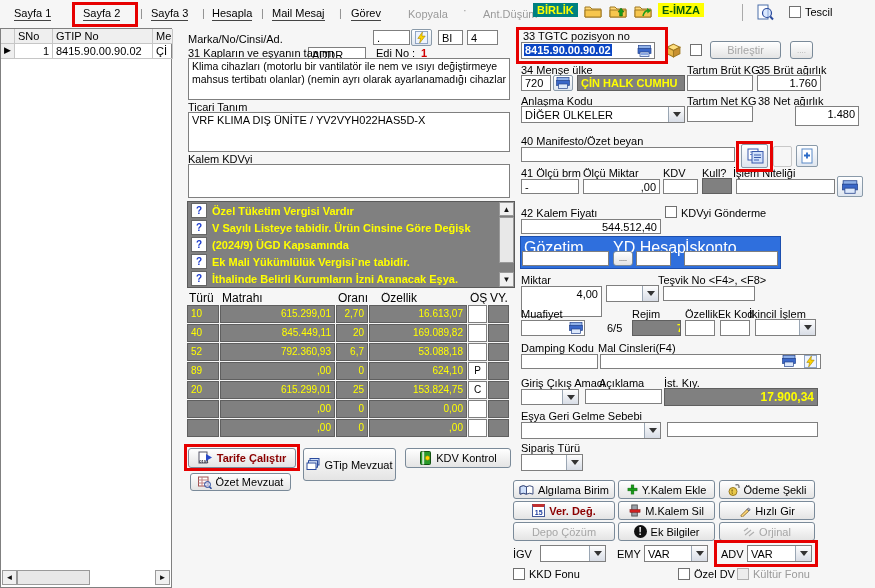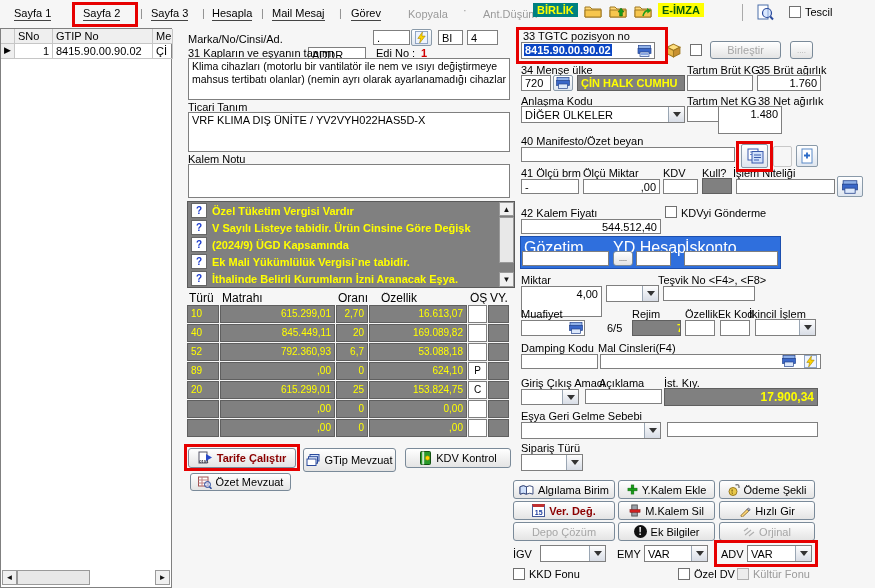--- a/index.html
+++ b/index.html
@@ -158,21 +158,21 @@
 
   <span class="lbl" style="left:188px;top:47px;">31 Kapların ve eşyanın tanımı</span>
   <span class="lbl" style="left:376px;top:47px;">Edi No :</span>
   <span class="lbl" style="left:421px;top:47px;color:#d00000;font-weight:bold;">1</span>
 
   <div class="ta" style="left:188px;top:58px;width:322px;height:42px;font-size:10.5px;">Klima cihazları (motorlu bir vantilatör ile nem ve ısıyı değiştirmeye mahsus tertibatı olanlar) (nemin ayrı olarak ayarlanamadığı cihazlar</div>
 
   <span class="lbl" style="left:188px;top:101px;">Ticari Tanım</span>
   <div class="ta" style="left:188px;top:112px;width:322px;height:40px;">VRF KLIMA DIŞ ÜNİTE / YV2VYH022HAS5D-X</div>
 
-  <span class="lbl" style="left:188px;top:153px;">Kalem Notu</span>
+  <span class="lbl" style="left:188px;top:153px;">Kalem KDVyi</span>
   <div class="ta" style="left:188px;top:164px;width:322px;height:34px;"></div>
 
   <div id="warnlist">
     <div class="wrow">
         <span class="wq">?</span>
         <span class="wtxt">Özel Tüketim Vergisi Vardır</span>
       </div>
     <div class="wrow">
         <span class="wq">?</span>
         <span class="wtxt">V Sayılı Listeye tabidir. Ürün Cinsine Göre Değişk</span>
@@ -262,21 +262,21 @@
   </div>
 
   <div class="btn darkred" style="left:188px;top:448px;width:108px;height:20px;">
     <svg class="ic" width="15" height="14" viewBox="0 0 15 14">
         <rect x="1" y="1" width="8" height="11" fill="#fff" stroke="#556"></rect>
         <text x="1.2" y="11.5" font-size="4.2" fill="#223">0101</text>
         <path d="M8,3 l6,3.5 -6,3.5 z" fill="#2a4ac8"></path>
       </svg>
     <span>Tarife Çalıştır</span>
   </div>
-  <div class="btn" style="left:303px;top:448px;width:93px;height:24px;">
+  <div class="btn" style="left:303px;top:448px;width:93px;height:33px;">
     <svg class="ic" width="14" height="13" viewBox="0 0 14 13">
         <rect x="4" y="0.5" width="9" height="6.5" fill="#cfe0fb" stroke="#2a4a9c"></rect>
         <rect x="2.5" y="2.7" width="9" height="6.5" fill="#e8f0ff" stroke="#2a4a9c"></rect>
         <rect x="1" y="5" width="9" height="6.5" fill="#fff" stroke="#2a4a9c"></rect>
       </svg>
     <span>GTip Mevzuat</span>
   </div>
   <div class="btn" style="left:405px;top:448px;width:106px;height:20px;">
     <svg class="ic" width="13" height="14" viewBox="0 0 13 14">
         <rect x="1.5" y="0.5" width="10" height="13" rx="1" fill="#2a9a2a" stroke="#10500f"></rect>
@@ -338,21 +338,21 @@
   <div class="inp inp-r" style="left:757px;top:75px;width:64px;height:16px;">1.760</div>
 
   <span class="lbl" style="left:521px;top:95px;">Anlaşma Kodu</span>
   <span class="lbl" style="left:687px;top:95px;">Tartım Net KG</span>
   <span class="lbl" style="left:758px;top:95px;">38 Net ağırlık</span>
   <div class="combo" style="left:521px;top:106px;width:164px;height:17px;">
     <span class="cbtxt">DİĞER ÜLKELER</span>
       <span class="cbarr"></span>
   </div>
   <div class="inp" style="left:687px;top:106px;width:66px;height:16px;"></div>
-  <div class="inp inp-r" style="left:718px;top:106px;width:64px;height:28px;">1.480</div>
+  <div class="inp inp-r" style="left:795px;top:106px;width:64px;height:20px;">1.480</div>
 
   <span class="lbl" style="left:521px;top:135px;">40 Manifesto/Özet beyan</span>
   <div class="inp" style="left:521px;top:147px;width:214px;height:15px;"></div>
   <span class="icbtn" style="left:741px;top:144px;width:27px;height:24px;">
     <svg class="ic" width="18" height="16" viewBox="0 0 18 16">
         <rect x="2" y="1" width="10" height="11" fill="#fff" stroke="#3a5aac"></rect>
         <line x1="4" y1="4" x2="10" y2="4" stroke="#6a8ad0"></line>
         <line x1="4" y1="6.5" x2="10" y2="6.5" stroke="#6a8ad0"></line>
         <rect x="6" y="3.5" width="11" height="11.5" fill="#cfe0fb" stroke="#3a5aac"></rect>
         <line x1="8" y1="7" x2="15" y2="7" stroke="#3a5aac"></line>

